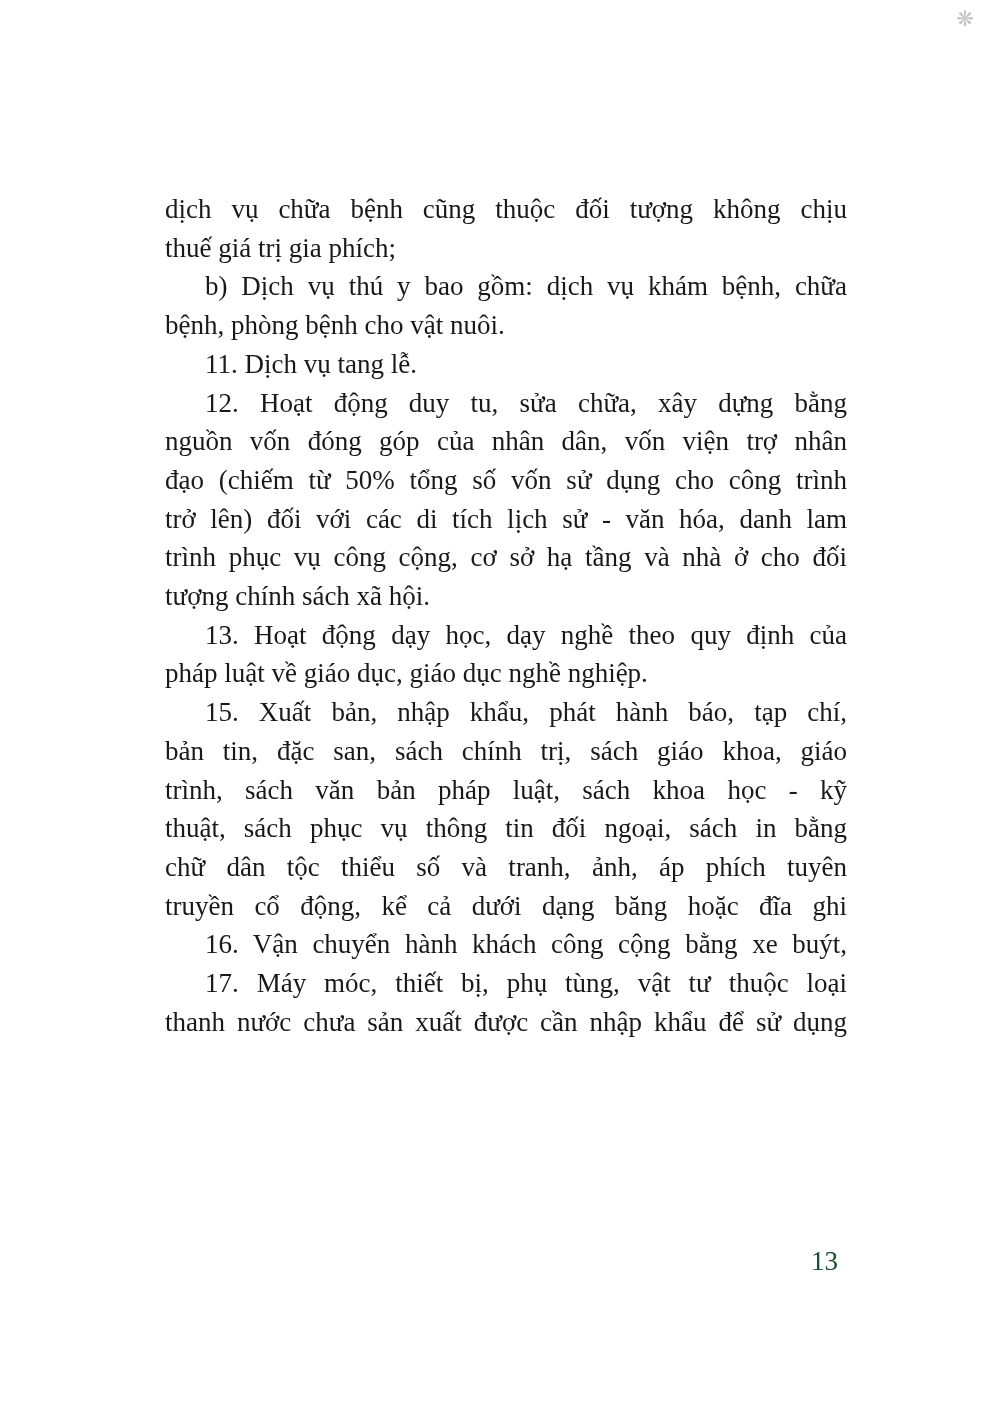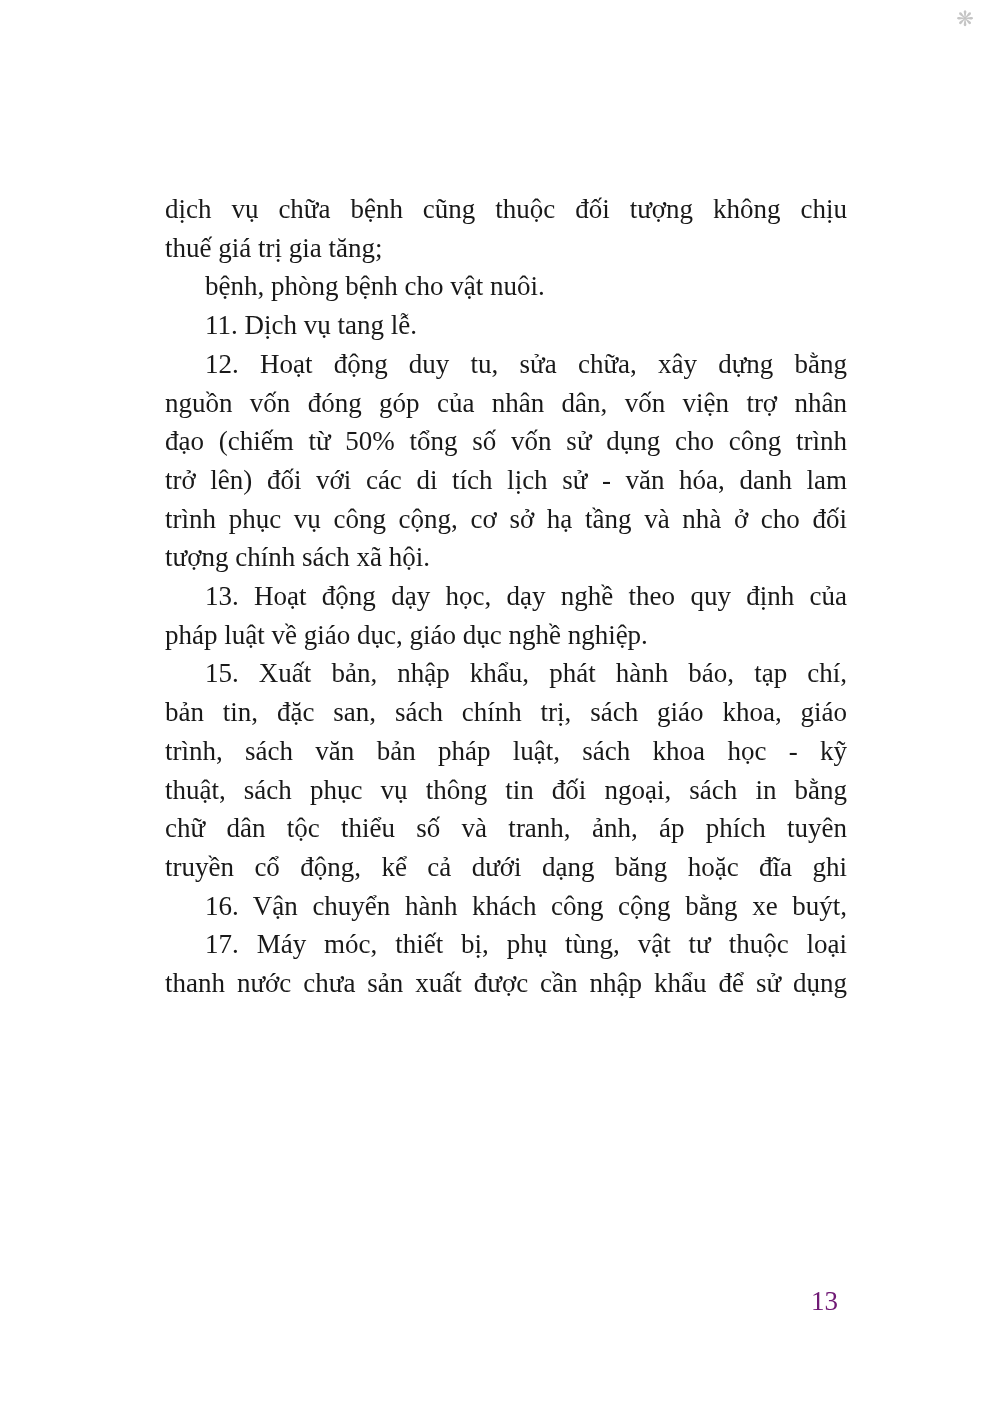--- a/index.html
+++ b/index.html
@@ -51,41 +51,42 @@
   }
   .line.fill {
     text-align-last: justify;
   }
   .para.indent .line:first-child {
     text-indent: 40px;
   }
   .page-number {
     position: absolute;
     left: 165px;
-    top: 1282px;
+    top: 1242px;
     width: 673px;
     text-align: right;
     font-size: 27px;
     line-height: 38.7px;
-    color: #701a75;
+    color: #14532d;
   }
 </style>
 </head>
 <body>
 
 <div class="page">
 
   <div class="flower" style="color: rgb(197, 197, 197);">❋</div>
 
   <div class="text-block">
       <div class="para">
         <div class="line fill">dịch vụ chữa bệnh cũng thuộc đối tượng không chịu</div>
-        <div class="line">thuế giá trị gia tăng;</div>
+        <div class="line">thuế giá trị gia phích;</div>
       </div>
       <div class="para indent">
+        <div class="line fill">b) Dịch vụ thú y bao gồm: dịch vụ khám bệnh, chữa</div>
         <div class="line">bệnh, phòng bệnh cho vật nuôi.</div>
       </div>
       <div class="para indent">
         <div class="line">11. Dịch vụ tang lễ.</div>
       </div>
       <div class="para indent">
         <div class="line fill">12. Hoạt động duy tu, sửa chữa, xây dựng bằng</div>
         <div class="line fill">nguồn vốn đóng góp của nhân dân, vốn viện trợ nhân</div>
         <div class="line fill">đạo (chiếm từ 50% tổng số vốn sử dụng cho công trình</div>
         <div class="line fill">trở lên) đối với các di tích lịch sử - văn hóa, danh lam</div>

